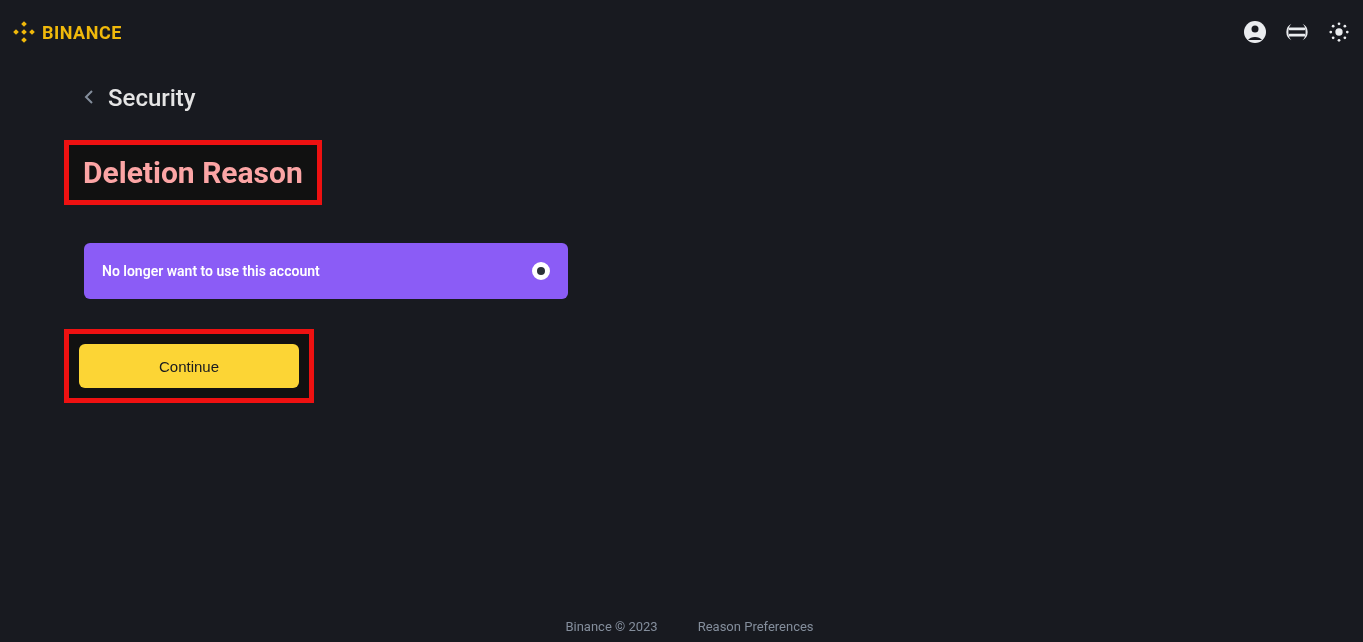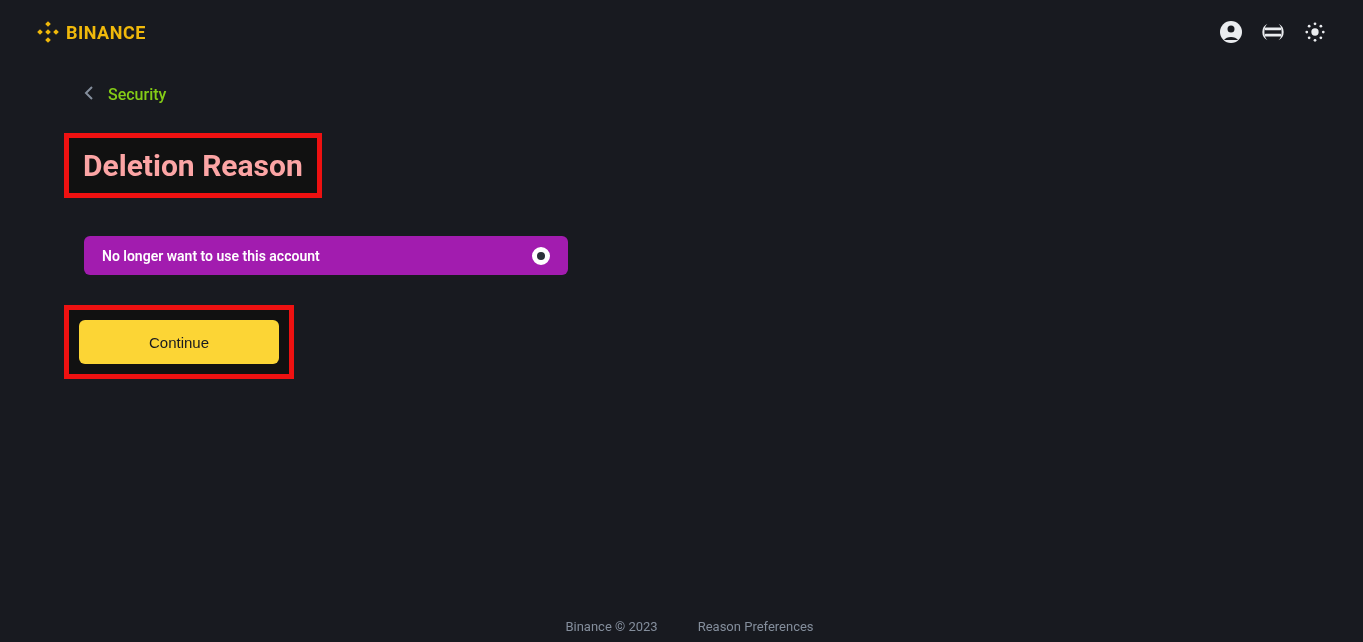--- a/index.html
+++ b/index.html
@@ -10,21 +10,21 @@
     font-family: -apple-system, BlinkMacSystemFont, "Segoe UI", Roboto, sans-serif;
     position: relative;
     overflow: hidden;
   }
 
   
   .header {
     height: 64px;
     display: flex;
     align-items: center;
-    padding: 0 36px;
+    padding: 0 12px;
   }
   .logo {
     display: flex;
     align-items: center;
     gap: 6px;
     color: #f0b90b;
     font-weight: 700;
     font-size: 18px;
     letter-spacing: 0.5px;
   }
@@ -58,22 +58,22 @@
     align-items: center;
     gap: 14px;
     margin-bottom: 28px;
   }
   .breadcrumb-chevron {
     color: #848e9c;
     font-size: 18px;
     cursor: pointer;
   }
   .breadcrumb-label {
-    color: #84cc16;
-    font-size: 16px;
+    color: #e5e5e5;
+    font-size: 24px;
     font-weight: 500;
   }
 
   .title-wrap {
     display: inline-block;
     border: 5px solid #e11;
     background: #111;
     padding: 10px 14px;
     margin-left: -20px;
     margin-bottom: 38px;
@@ -85,23 +85,23 @@
   }
 
   .options {
     display: flex;
     flex-direction: column;
     gap: 14px;
     width: 484px;
     margin-bottom: 30px;
   }
   .option {
-    background: #a21caf;
+    background: #8b5cf6;
     border-radius: 6px;
-    height: 39px;
+    height: 56px;
     display: flex;
     align-items: center;
     justify-content: space-between;
     padding: 0 18px;
     cursor: pointer;
   }
   .option-label {
     color: #fff;
     font-size: 14px;
     font-weight: 600;
@@ -134,21 +134,21 @@
     border: 5px solid #e11;
     background: #111;
     padding: 10px 10px;
     margin-left: -20px;
   }
   .continue-btn {
     background: #fcd535;
     color: #181a20;
     border: none;
     border-radius: 6px;
-    width: 200px;
+    width: 220px;
     height: 44px;
     font-size: 15px;
     font-weight: 500;
     cursor: pointer;
   }
 
   
   .footer {
     position: absolute;
     bottom: 8px;

